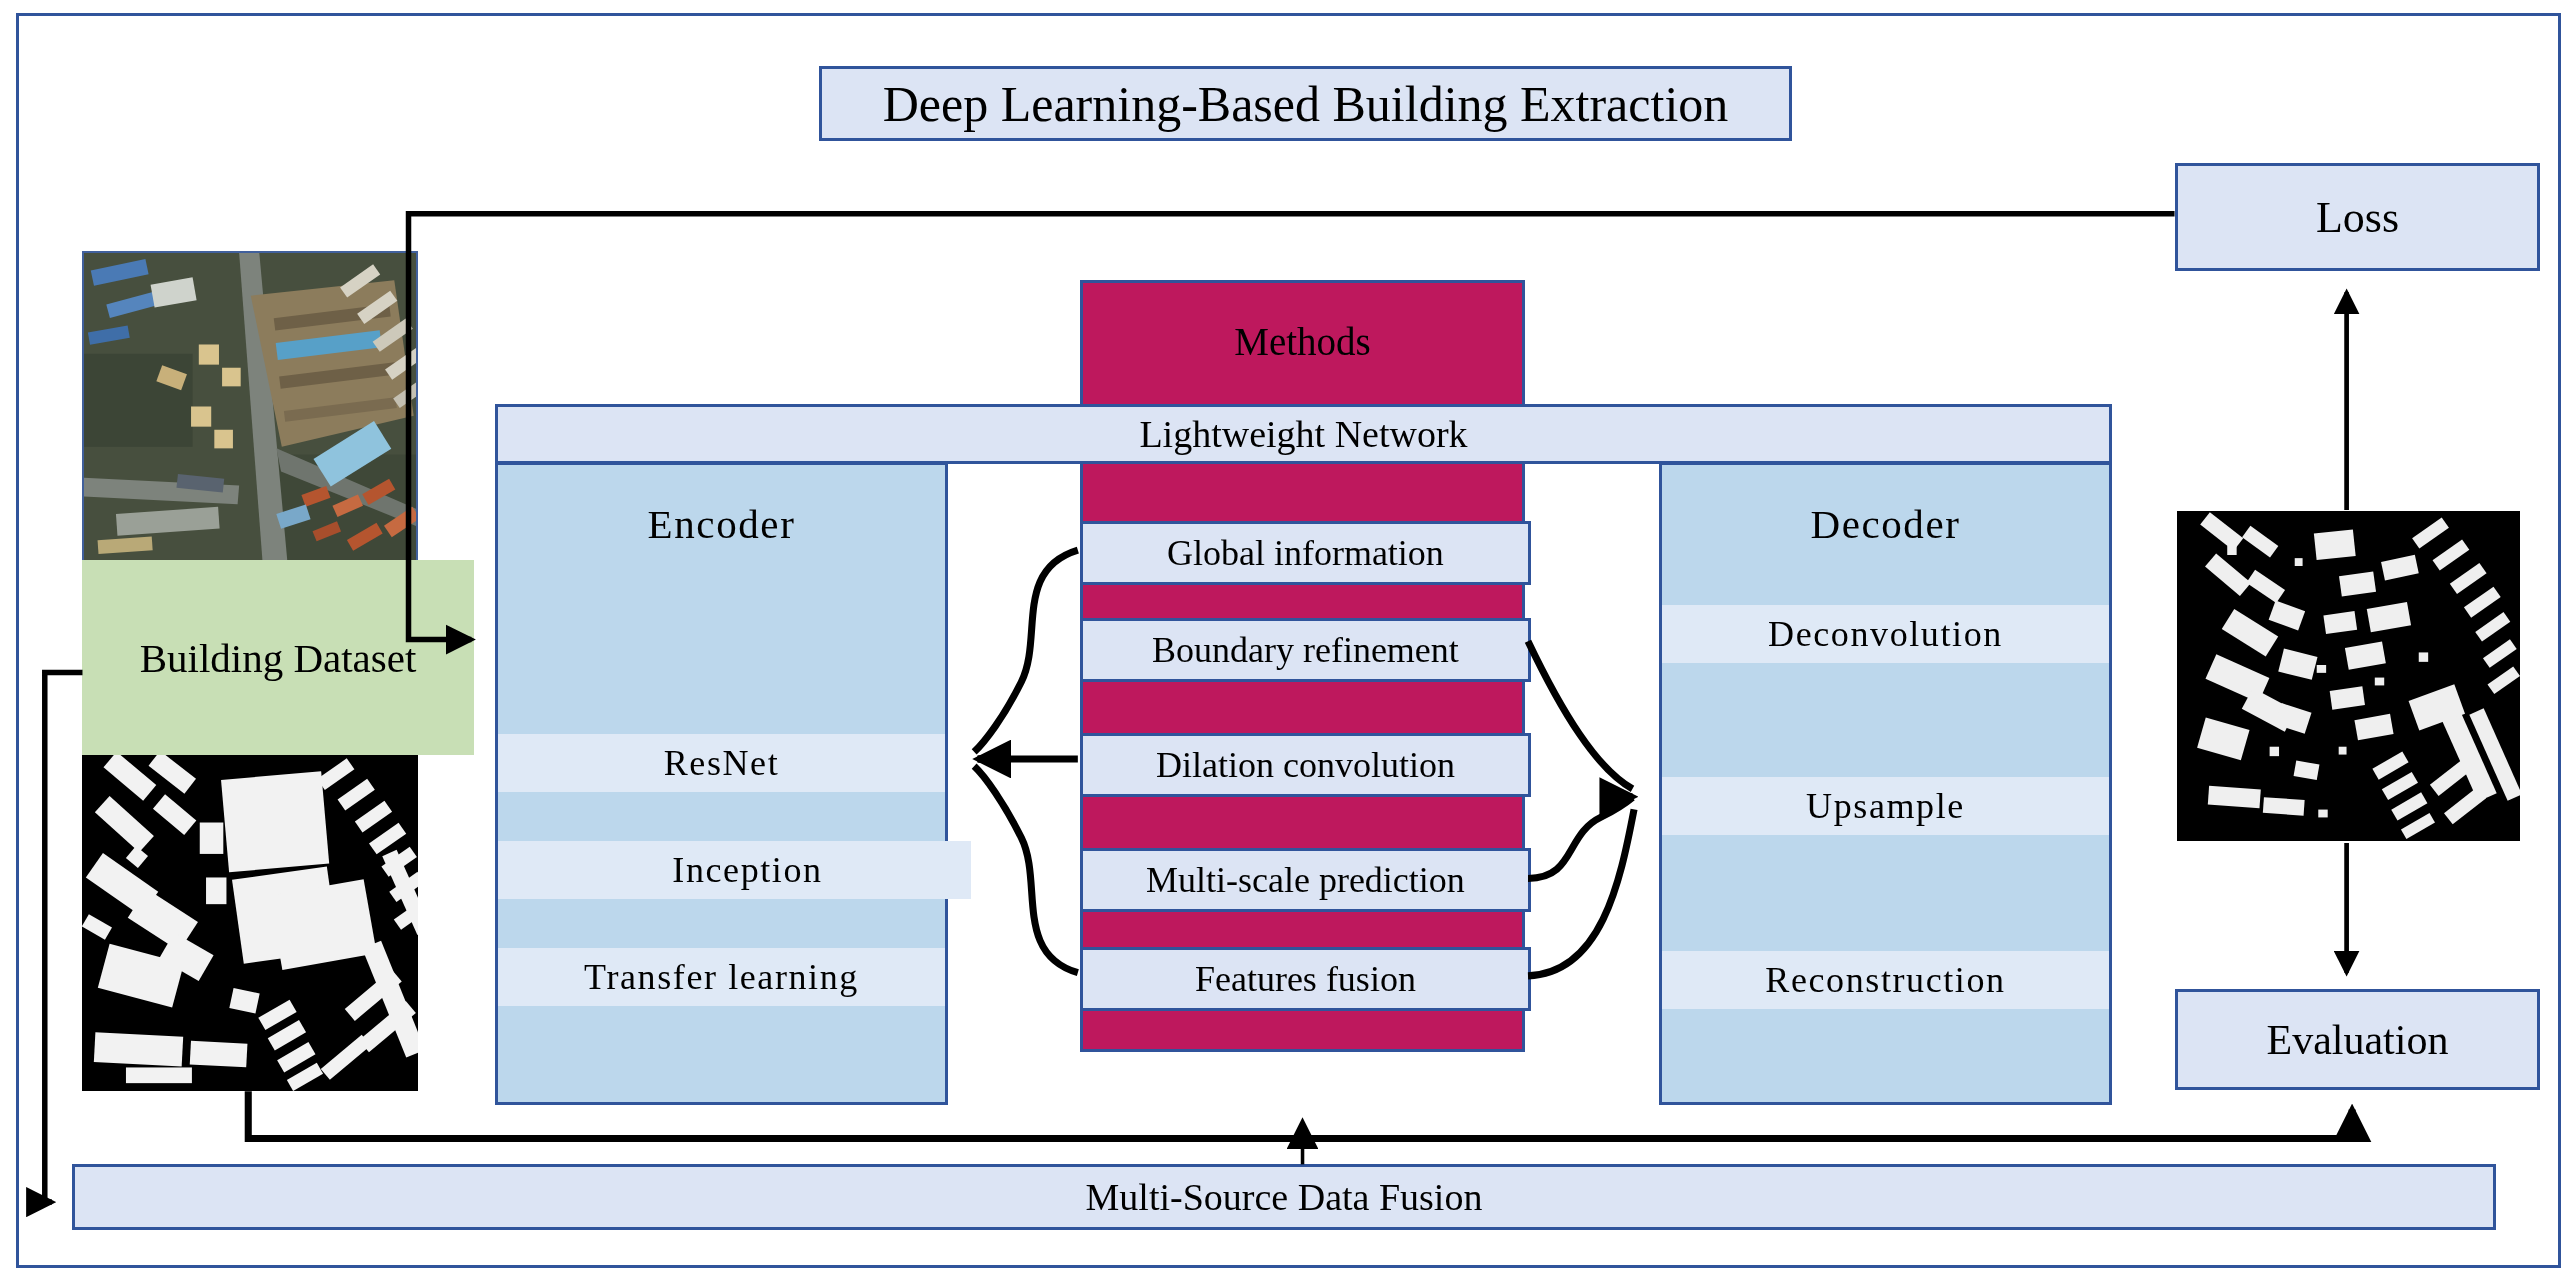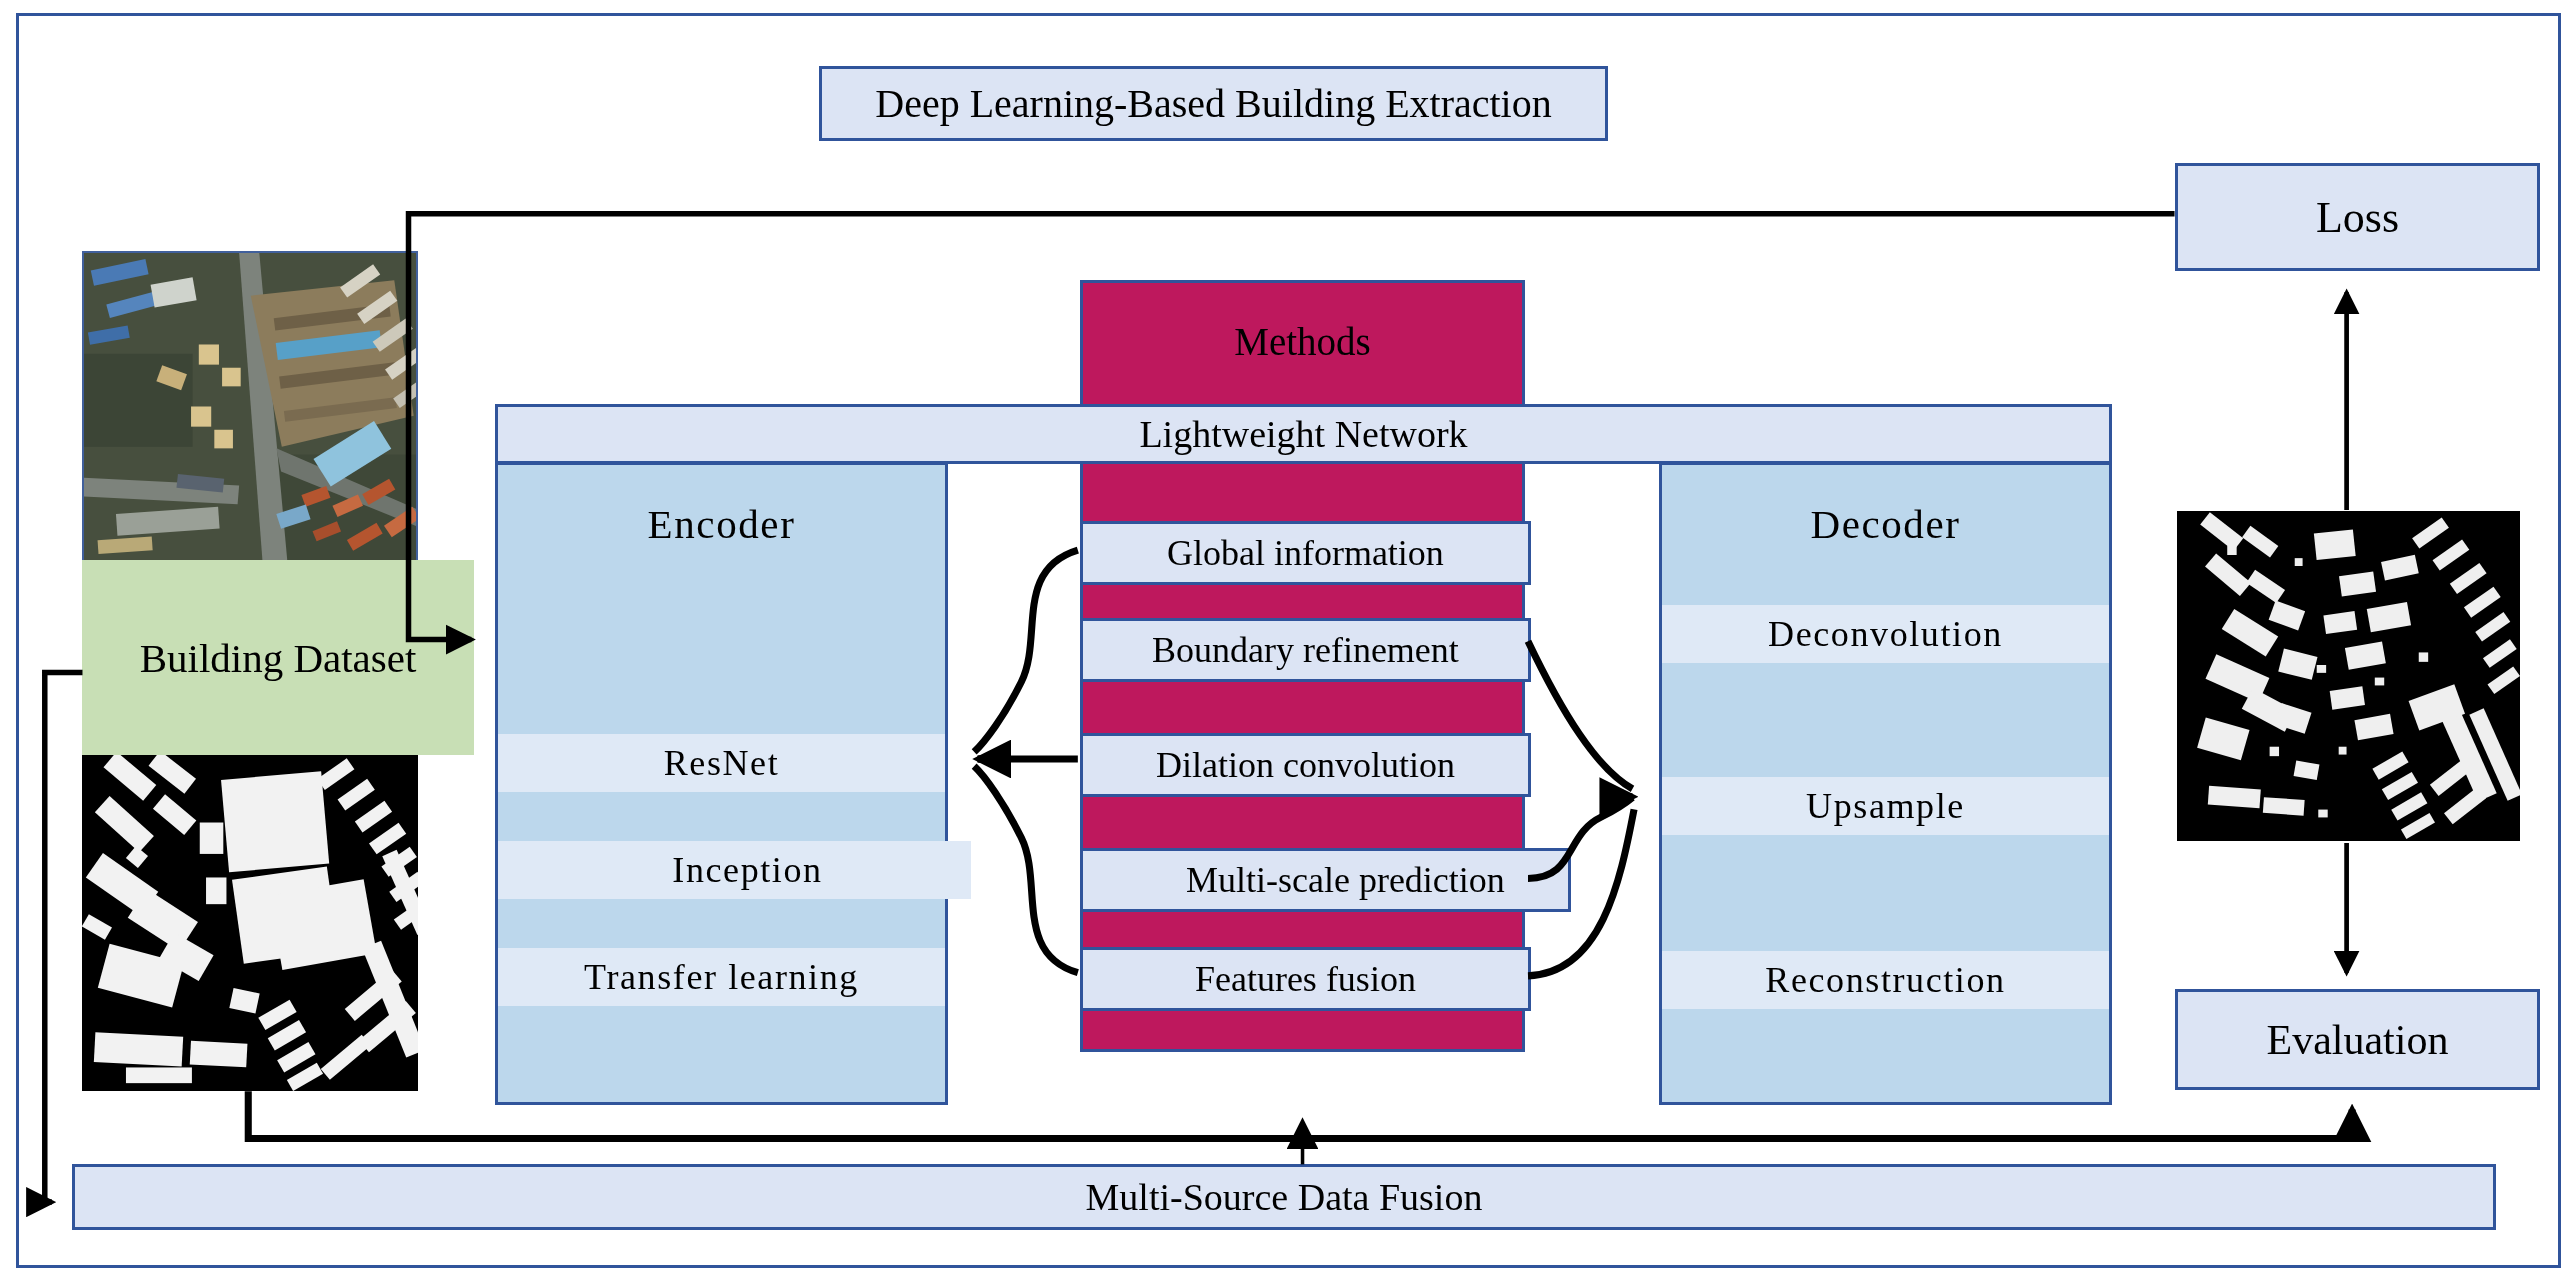--- a/index.html
+++ b/index.html
@@ -1,20 +1,20 @@
 <!DOCTYPE html>
 <html style="font-size:12.6px"><head>
 <meta charset="utf-8">
 <style>
   html,body{margin:0;padding:0;background:#ffffff;}
   body{width:2576px;height:1280px;position:relative;font-family:"Liberation Serif",serif;color:#000;}
   .abs{position:absolute;box-sizing:border-box;}
   .frame{left:15.7px;top:12.6px;width:2545px;height:1255px;border:3.9px solid #30549b;background:#fff;}
   .bluebox{background:#dce4f4;border:3.9px solid #30549b;display:flex;align-items:center;justify-content:center;text-align:center;}
-  .titlebox{left:819px;top:66px;width:789px;height:75px;font-size:40px;}
+  .titlebox{left:819px;top:66px;width:973px;height:75px;font-size:50px;}
   .lossbox{left:2175px;top:163px;width:365px;height:108px;font-size:44px;}
   .evalbox{left:2175px;top:989px;width:365px;height:101px;font-size:42px;}
   .sat{left:82px;top:251px;width:336px;height:311px;border:2.4px solid #41609c;overflow:hidden;}
   .dataset{left:82px;top:560px;width:392px;height:195px;background:#c8dfb5;display:flex;align-items:center;justify-content:center;font-size:41px;}
   .maskL{left:82px;top:755px;width:336px;height:336px;overflow:hidden;}
   .maskR{left:2177px;top:511px;width:343px;height:330px;overflow:hidden;}
   .lightbar{left:495px;top:404px;width:1617px;height:60px;background:#dce4f4;border:3.1px solid #30549b;display:flex;align-items:center;justify-content:center;font-size:38px;z-index:5;}
   .encoder{left:495px;top:462px;width:453px;height:643px;background:#bcd7ec;border:3.1px solid #30549b;}
   .decoder{left:1659px;top:462px;width:453px;height:643px;background:#bcd7ec;border:3.1px solid #30549b;}
   .colhead{position:absolute;left:0;width:100%;text-align:center;font-size:41px;letter-spacing:1.6px;}
@@ -138,21 +138,21 @@
   <div class="encrow" style="top:269px;">ResNet</div>
   <div class="encrow" style="top:376px;padding-left:26px;">Inception</div>
   <div class="encrow" style="top:483px;">Transfer learning</div>
 </div>
 
 <div class="abs methods">
   <div class="colhead" style="top:36px;font-size:39px;letter-spacing:0;">Methods</div>
   <div class="mitem" style="top:335px;">Boundary refinement</div>
   <div class="mitem" style="top:238px;">Global information</div>
   <div class="mitem" style="top:450px;">Dilation convolution</div>
-  <div class="mitem" style="top:565px;padding-left:40px;">Multi-scale prediction</div>
+  <div class="mitem" style="top:565px;">Multi-scale prediction</div>
   <div class="mitem" style="top:664px;">Features fusion</div>
 </div>
 
 <div class="abs decoder">
   <div class="colhead" style="top:35px;">Decoder</div>
   <div class="decrow" style="top:140px;">Deconvolution</div>
   <div class="decrow" style="top:312px;">Upsample</div>
   <div class="decrow" style="top:486px;">Reconstruction</div>
 </div>
 

